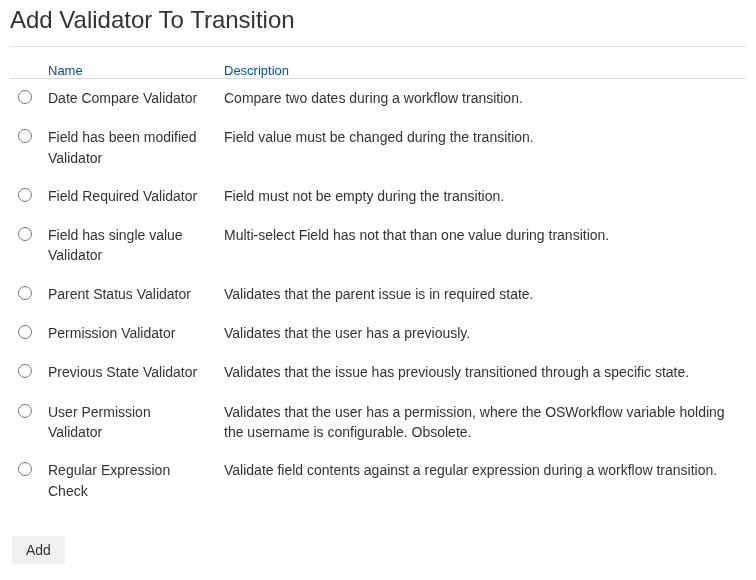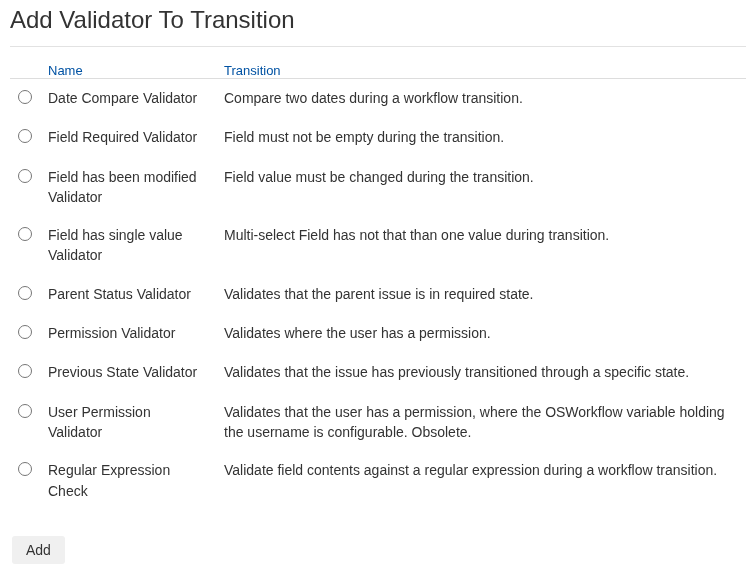--- a/index.html
+++ b/index.html
@@ -79,53 +79,53 @@
 <body>
 
 <h2 class="title">Add Validator To Transition</h2>
 <hr class="rule">
 
 <table class="validators">
   <thead>
     <tr>
       <th></th>
       <th>Name</th>
-      <th>Transition</th>
+      <th>Description</th>
     </tr>
   </thead>
   <tbody>
     <tr>
       <td class="radio-cell"><input type="radio" name="v" class="vr" style=""></td>
       <td class="name-cell">Date Compare Validator</td>
       <td>Compare two dates during a workflow transition.</td>
     </tr>
     <tr>
       <td class="radio-cell"><input type="radio" name="v" class="vr" style=""></td>
-      <td class="name-cell">Field Required Validator</td>
-      <td>Field must not be empty during the transition.</td>
+      <td class="name-cell">Field has been modified Validator</td>
+      <td>Field value must be changed during the transition.</td>
     </tr>
     <tr>
       <td class="radio-cell"><input type="radio" name="v" class="vr" style=""></td>
-      <td class="name-cell">Field has been modified Validator</td>
-      <td>Field value must be changed during the transition.</td>
+      <td class="name-cell">Field Required Validator</td>
+      <td>Field must not be empty during the transition.</td>
     </tr>
     <tr>
       <td class="radio-cell"><input type="radio" name="v" class="vr" style=""></td>
       <td class="name-cell">Field has single value Validator</td>
       <td>Multi-select Field has not that than one value during transition.</td>
     </tr>
     <tr>
       <td class="radio-cell"><input type="radio" name="v" class="vr" style=""></td>
       <td class="name-cell">Parent Status Validator</td>
       <td>Validates that the parent issue is in required state.</td>
     </tr>
     <tr>
       <td class="radio-cell"><input type="radio" name="v" class="vr" style=""></td>
       <td class="name-cell">Permission Validator</td>
-      <td>Validates where the user has a permission.</td>
+      <td>Validates that the user has a previously.</td>
     </tr>
     <tr>
       <td class="radio-cell"><input type="radio" name="v" class="vr" style=""></td>
       <td class="name-cell">Previous State Validator</td>
       <td>Validates that the issue has previously transitioned through a specific state.</td>
     </tr>
     <tr>
       <td class="radio-cell"><input type="radio" name="v" class="vr" style=""></td>
       <td class="name-cell">User Permission Validator</td>
       <td>Validates that the user has a permission, where the OSWorkflow variable holding the username is configurable. Obsolete.</td>

